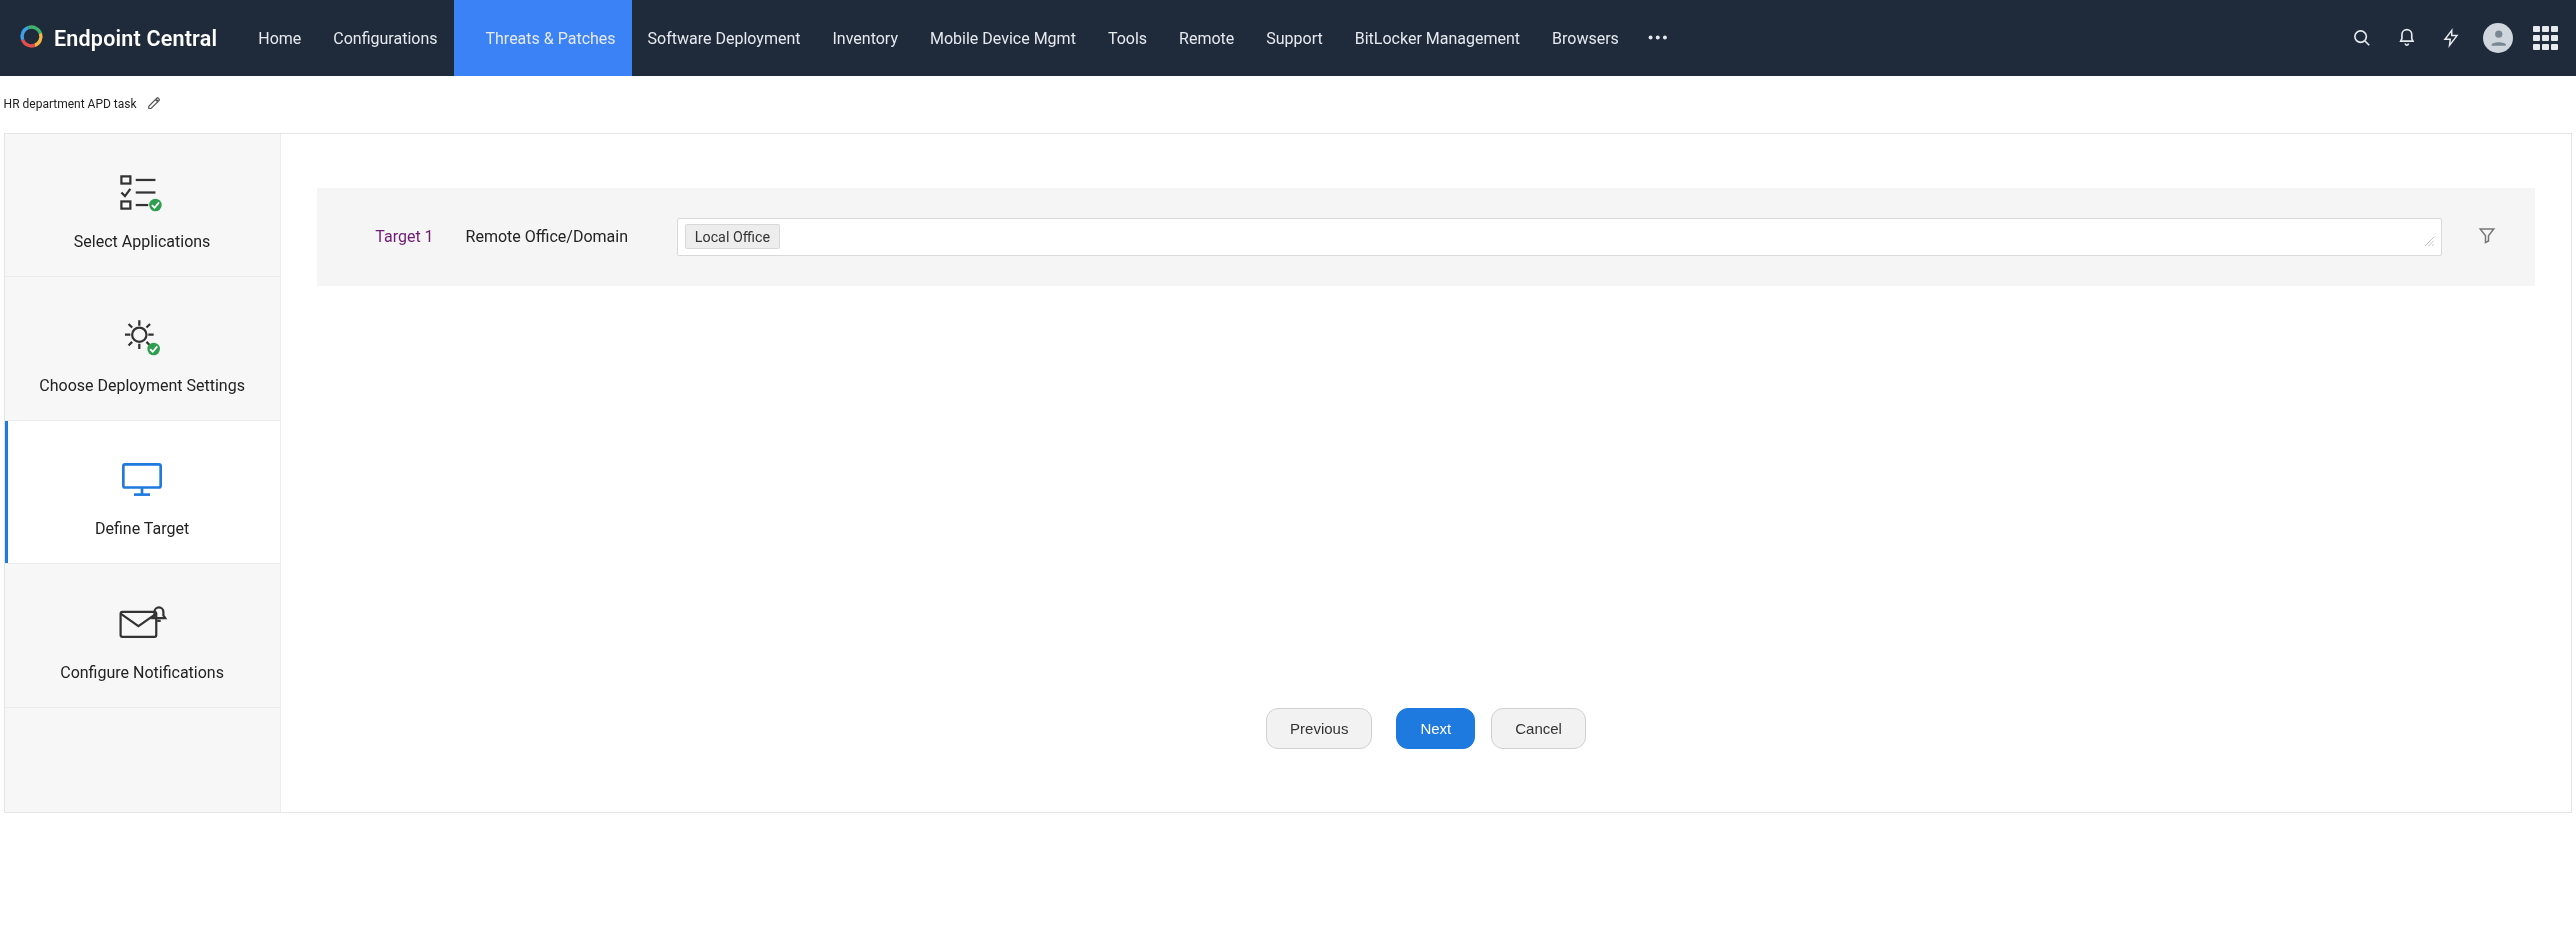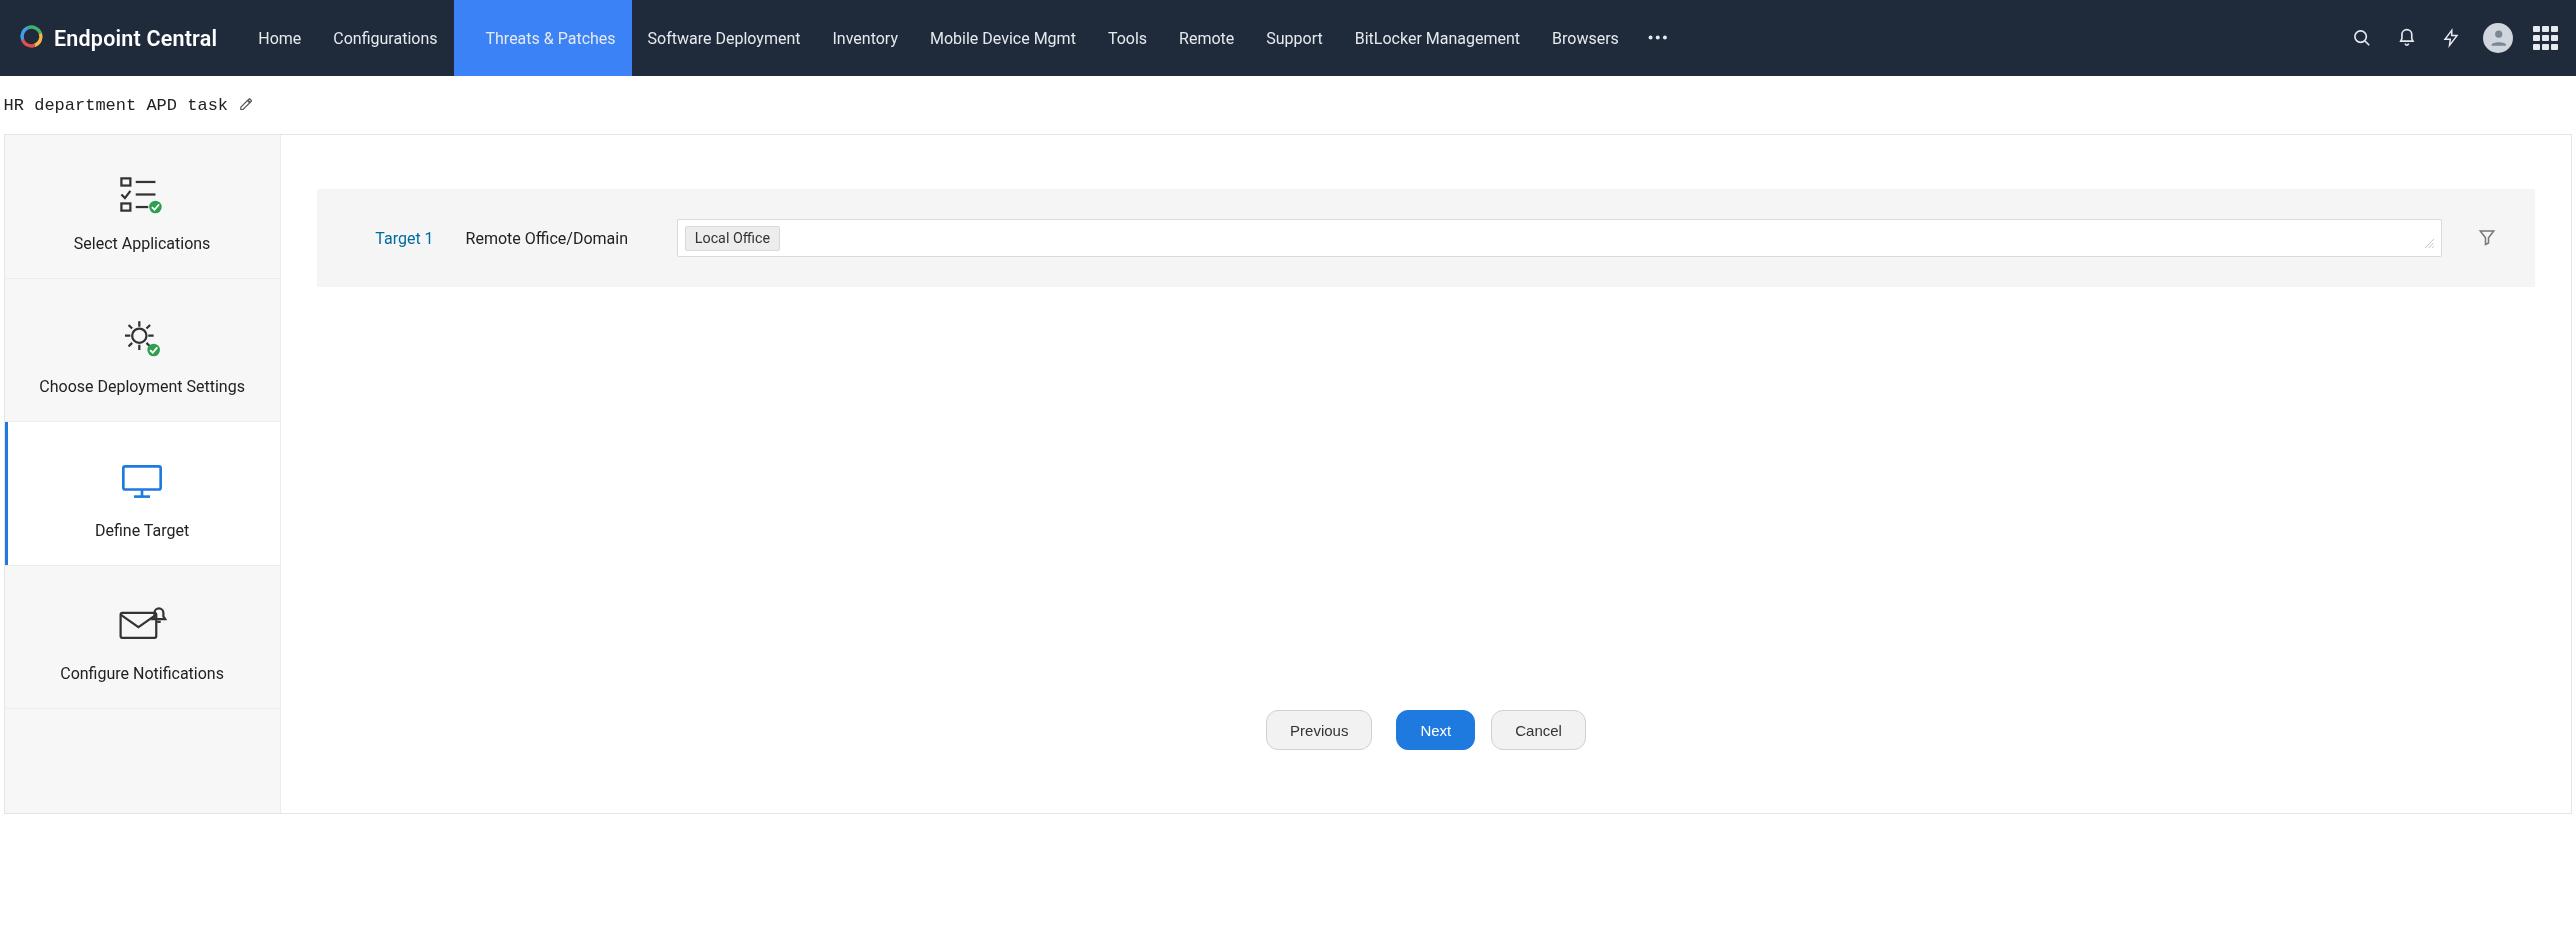--- a/index.html
+++ b/index.html
@@ -14,36 +14,36 @@
   .nav-item.active { background:#3b82f6;padding-left:32px; }
   .nav-more { padding:0 12.5px; display:flex; align-items:center; cursor:pointer; }
   .nav-right { margin-left:auto; display:flex; align-items:center; gap:19.7px; }
   .icon-btn { width:25px; height:25px; display:flex; align-items:center; justify-content:center; cursor:pointer; color:#e6eaef; }
   .avatar { width:30px; height:30px; border-radius:50%; background:#cfd6de; display:flex; align-items:center; justify-content:center; }
   .apps-grid { width:25px; height:25px; display:grid; grid-template-columns:repeat(3,1fr); grid-template-rows:repeat(3,1fr); gap:2.7px; cursor:pointer; }
   .apps-grid span { background:#e6eaef; border-radius:0.9px; }
 
   
   .page-title-row { display:flex; align-items:center; gap:10.7px; padding:19.7px 3.6px 19.7px 3.6px; }
-  .page-title { font-size:17px; color:#222;font-family:Liberation Mono, monospace; }
+  .page-title { font-size:12px; color:#222; }
   .edit-icon { color:#555; cursor:pointer; }
 
   
   .wizard { display:flex; border:0.9px solid #e5e5e5; margin:0 3.6px; min-height:680px; }
   .steps { width:276px; background:#f7f7f7; border-right:0.9px solid #ececec; display:flex; flex-direction:column; }
   .step { padding:32px 14.3px 25px; text-align:center; border-bottom:0.9px solid #ececec; cursor:pointer; position:relative; }
   .step.active { background:#fff; }
   .step.active::before { content:""; position:absolute; left:0; top:0; bottom:0; width:3.6px; background:#1f7ae0; }
   .step-icon { height:54px; display:flex; align-items:center; justify-content:center; margin-bottom:12.5px; }
   .step-label { font-size:16px; color:#222; }
 
   .content { flex:1; padding:54px 36px 27px 36px; display:flex; flex-direction:column; }
 
   .target-card { background:#f5f5f5; padding:30px 36px 30px 36px; display:flex; align-items:center; gap:32px; }
-  .target-label { color:#0369a1; font-size:16px; min-width:81px; text-align:right; }
+  .target-label { color:#701a75; font-size:16px; min-width:81px; text-align:right; }
   .target-field-label { font-size:16px; color:#222; min-width:179px; }
   .chip-input { flex:1; display:flex; align-items:center; gap:9px; background:#fff; border:0.9px solid #d9d9d9; padding:5.4px 7.2px; min-height:36px; border-radius:2px; }
   .chip { background:#ededed; border:0.9px solid #d8d8d8; padding:3.6px 9px; font-size:14.3px; color:#333; border-radius:1.8px; }
   .chip-text-input { flex:1; border:none; outline:none; font-size:14.3px; height:21.5px; }
   .filter-icon { color:#777; cursor:pointer; padding:3.6px; }
 
   .footer-buttons { margin-top:auto; display:flex; gap:16px; justify-content:center; padding:27px 0 36px; }
   .btn { padding:10.7px 23px; font-size:15px; border-radius:12px; border:0.9px solid #d0d0d0; background:#f2f2f2; color:#333; cursor:pointer; }
   .btn.primary { background:#1f7ae0; border-color:#1f7ae0; color:#fff;margin-left:8px; }
 

